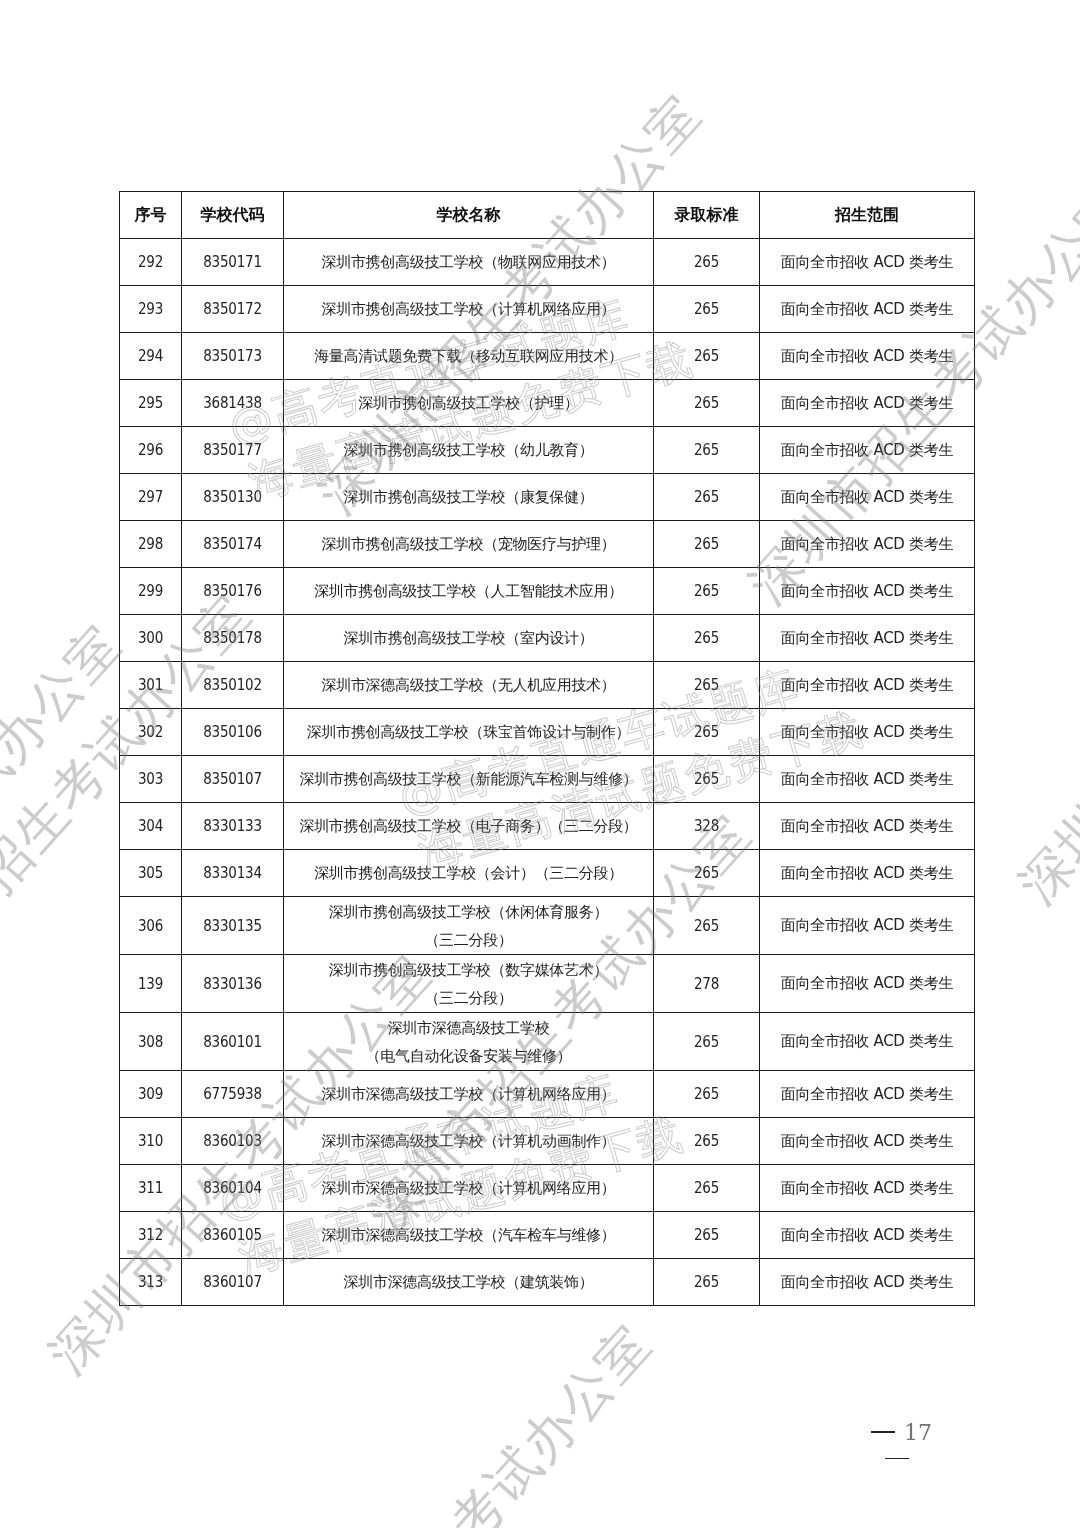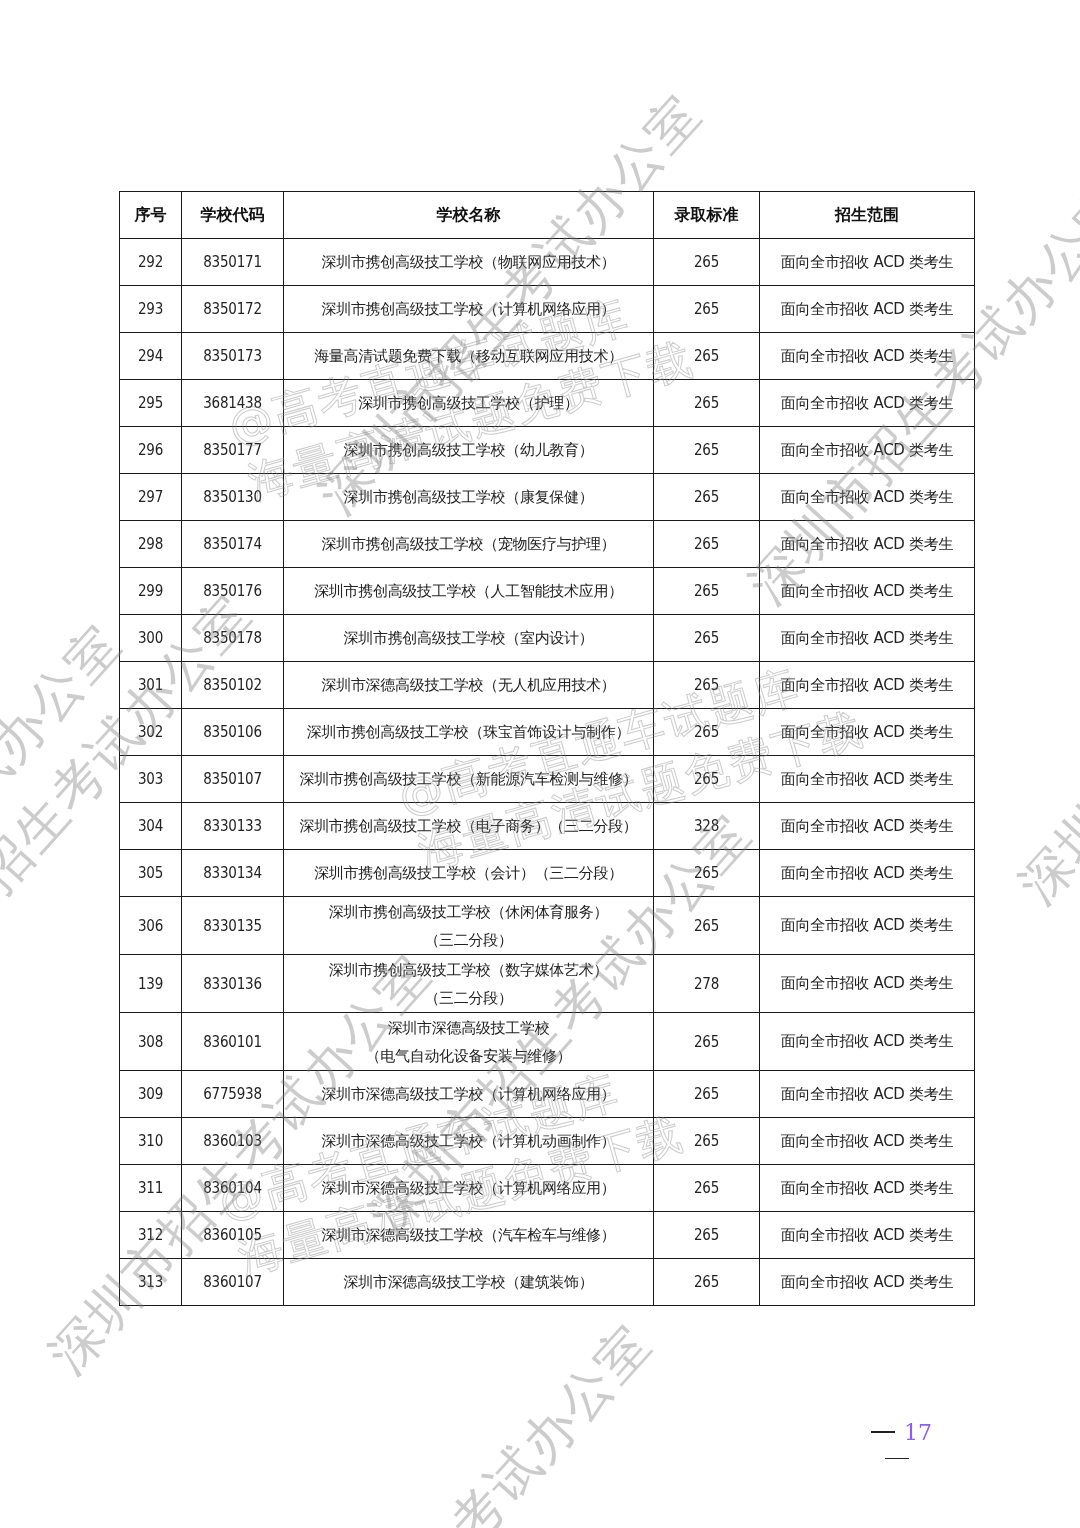--- a/index.html
+++ b/index.html
@@ -76,21 +76,21 @@
       margin-top: 16px;
     }
     .page-number {
       position: absolute;
       left: 842px;
       top: 1418px;
       width: 110px;
       text-align: center;
       font-family: "DejaVu Serif", "Liberation Serif", serif;
       font-size: 22px;
-      color: #8b5cf6;
+      color: #737373;
       z-index: 1;
     }
     .page-number .dash {
       display: inline-block;
       width: 24px;
       height: 1.5px;
       background: #222;
       vertical-align: middle;
       margin: 0 9px;
     }

